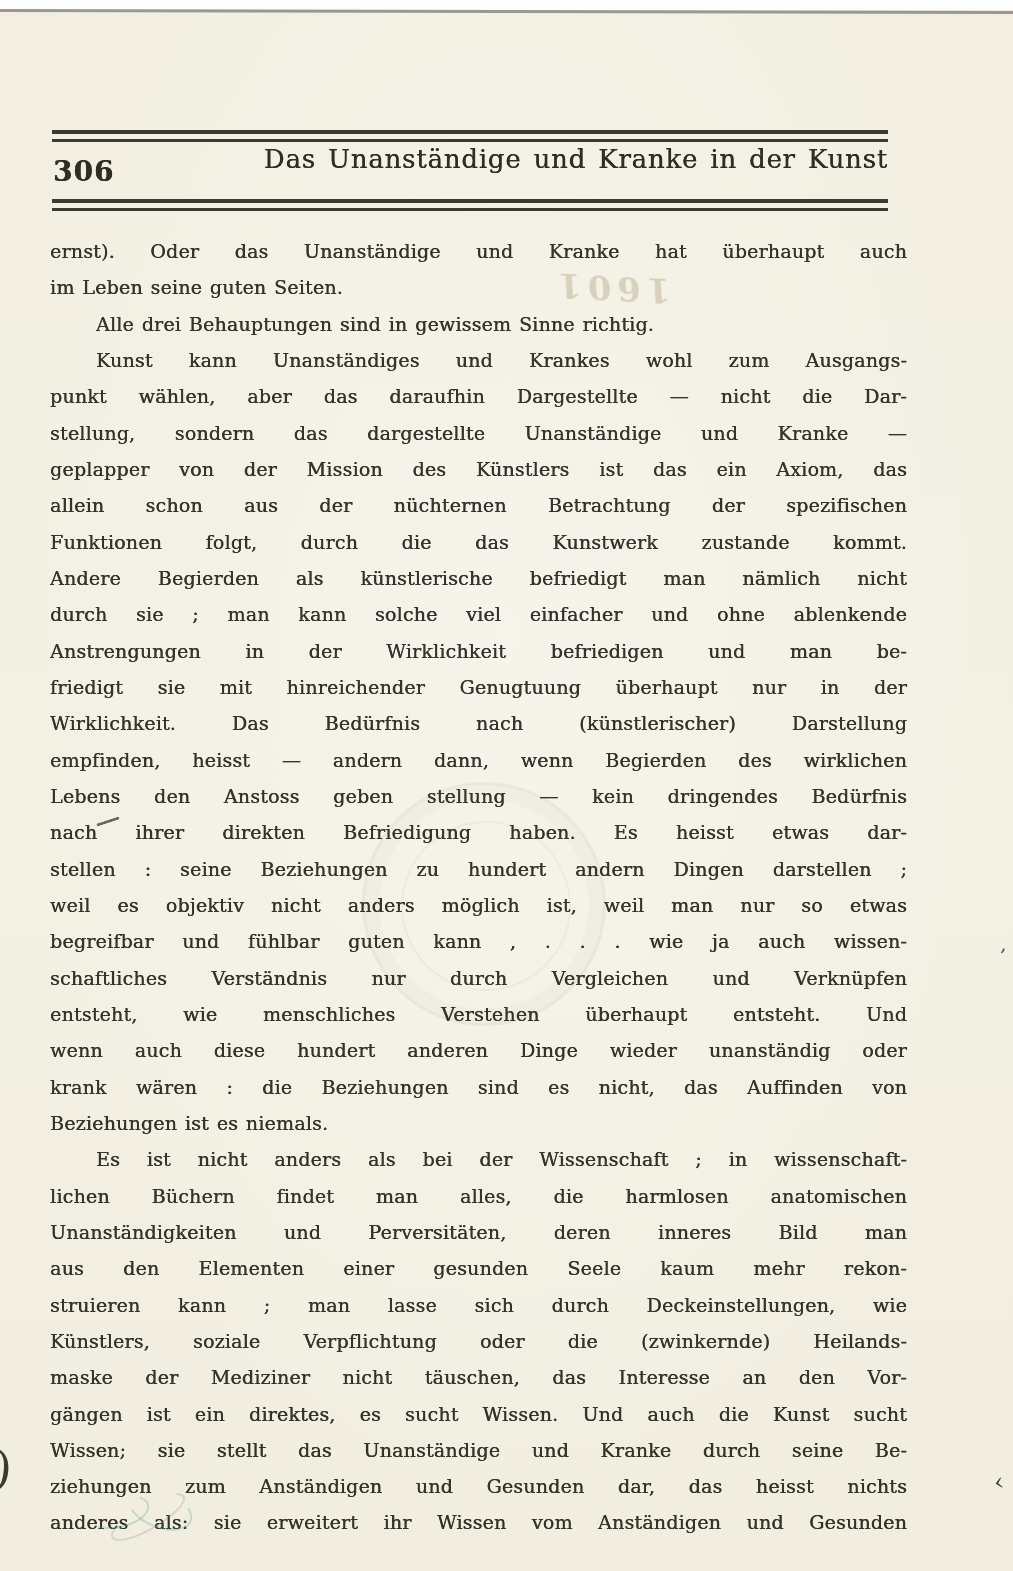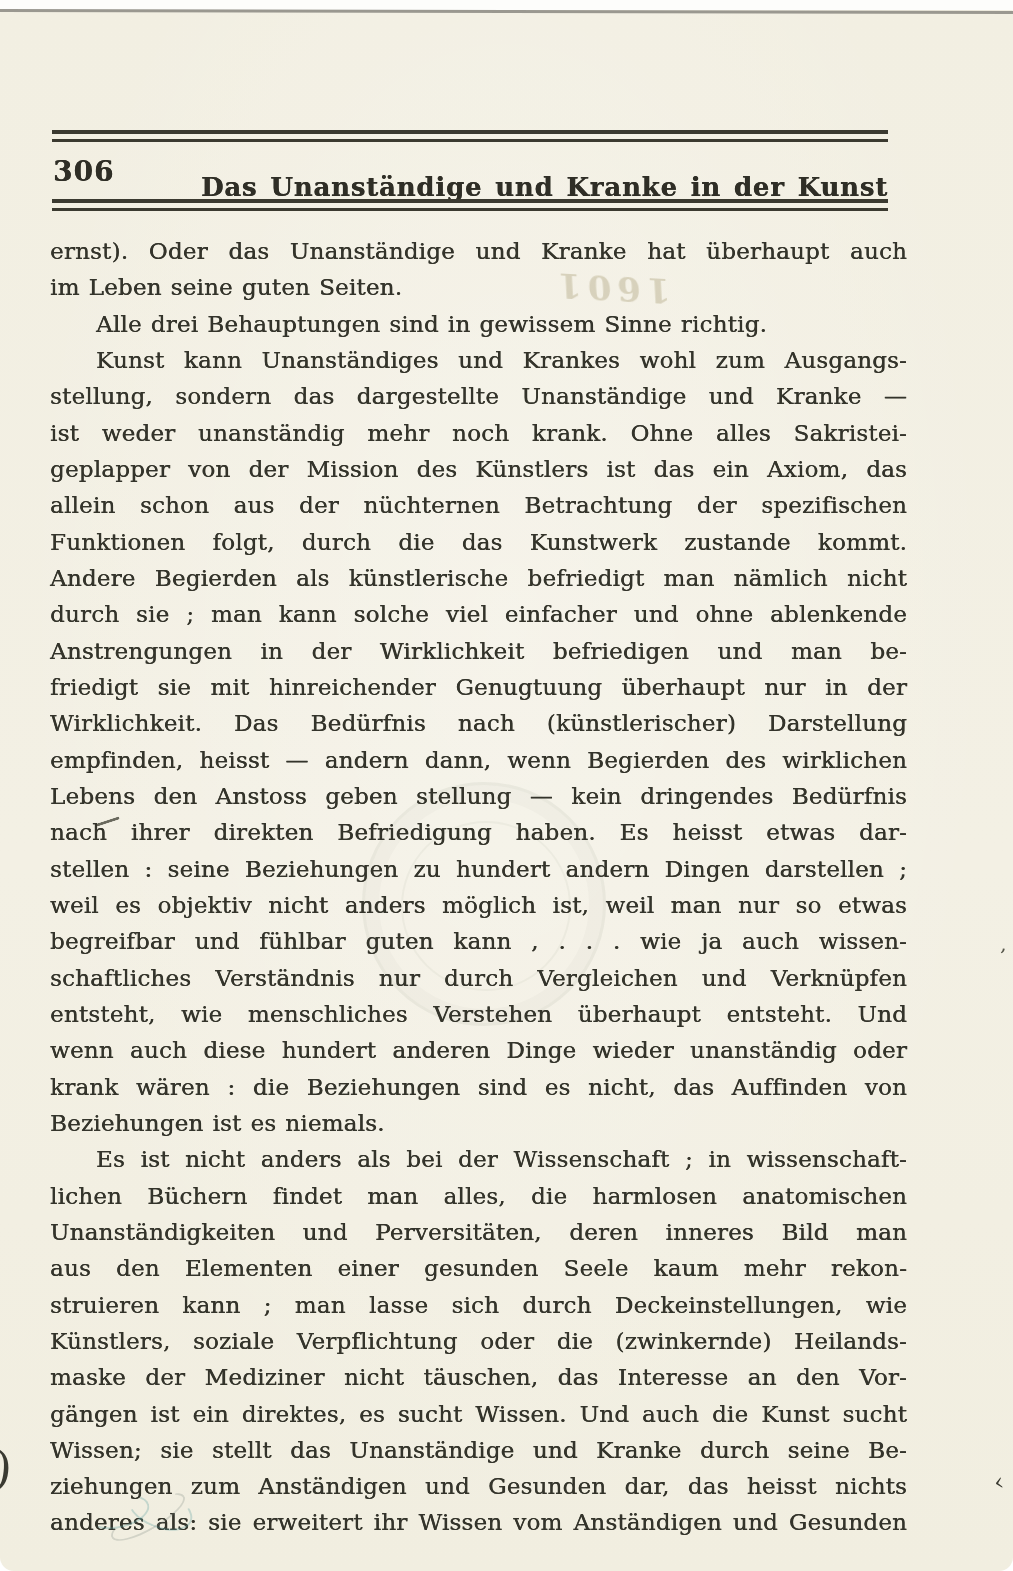--- a/index.html
+++ b/index.html
@@ -13,21 +13,20 @@
   .page {
     position: absolute;
     left: 0; top: 0;
     width: 1013px;
     height: 1571px;
     background:
       radial-gradient(ellipse at 50% 40%, rgba(255,255,255,0.25), rgba(0,0,0,0) 70%),
       linear-gradient(180deg, #f2efe2 0%, #f3f0e4 55%, #f1eee0 100%);
     font-family: "DejaVu Serif", "Liberation Serif", serif;
     color: #32322a;
-    border-radius: 14px;
   }
   
   .top-white {
     position: absolute; left: 0; top: 0;
     width: 1013px; height: 10px;
     background: #fdfdfb;
   }
   .top-scanline {
     position: absolute; left: 0; top: 10px;
     width: 1013px; height: 3px;
@@ -49,39 +48,39 @@
     position: absolute;
     left: 53px; top: 155px;
     font-size: 28px;
     font-weight: bold;
     letter-spacing: 1px;
     color: #2f2e26;
     text-shadow: 0.3px 0 0 currentColor;
   }
   .runtitle {
     position: absolute;
-    right: 125px; top: 172px;
+    right: 125px; top: 144px;
     font-size: 26px;
-    font-weight: bold;
+    font-weight: normal;
     letter-spacing: 0.8px;
     word-spacing: 3px;
     color: #2f2e26;
     text-shadow: 0.3px 0 0 currentColor;
     white-space: nowrap;
   }
   
   .text {
     position: absolute;
     left: 50px; top: 233px;
     width: 857px;
   }
   .tline {
     height: 36.33px;
     line-height: 36.33px;
-    font-size: 23px;
+    font-size: 19px;
     letter-spacing: 0.2px;
     word-spacing: 1.5px;
     color: #34342b;
     text-shadow: 0.35px 0 0 currentColor;
     text-align: justify;
     text-align-last: justify;
     white-space: nowrap;
     overflow: visible;
   }
   .tline.end { text-align: right; text-align-last: left; white-space: normal; }
@@ -179,22 +178,22 @@
 
   <div class="stamp">
     <div class="stamp-inner"></div>
   </div>
 
   <div class="text">
     <div class="tline">ernst).   Oder das Unanständige und Kranke hat überhaupt auch</div>
     <div class="tline end">im Leben seine guten Seiten.</div>
     <div class="tline ind end">Alle drei Behauptungen sind in gewissem Sinne richtig.</div>
     <div class="tline ind">Kunst kann Unanständiges und Krankes wohl zum Ausgangs-</div>
+    <div class="tline">punkt wählen, aber das daraufhin Dargestellte — nicht die Dar-</div>
     <div class="tline">stellung, sondern das dargestellte Unanständige und Kranke —</div>
-    <div class="tline">ist weder unanständig mehr noch krank.  Ohne alles Sakristei-</div>
     <div class="tline">geplapper von der Mission des Künstlers ist das ein Axiom, das</div>
     <div class="tline">allein schon aus der nüchternen Betrachtung der spezifischen</div>
     <div class="tline">Funktionen folgt, durch die das Kunstwerk zustande kommt.</div>
     <div class="tline">Andere Begierden als künstlerische befriedigt man nämlich nicht</div>
     <div class="tline">durch sie ; man kann solche viel einfacher und ohne ablenkende</div>
     <div class="tline">Anstrengungen in der Wirklichkeit befriedigen und man be-</div>
     <div class="tline">friedigt sie mit hinreichender Genugtuung überhaupt nur in der</div>
     <div class="tline">Wirklichkeit.  Das Bedürfnis nach (künstlerischer) Darstellung</div>
     <div class="tline">empfinden, heisst — andern dann, wenn Begierden des wirklichen</div>
     <div class="tline">Lebens den Anstoss geben stellung — kein dringendes Bedürfnis</div>

